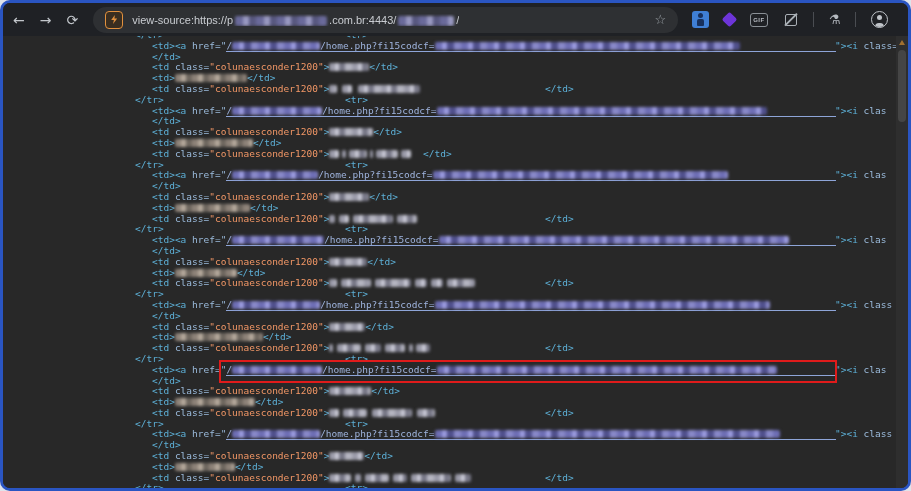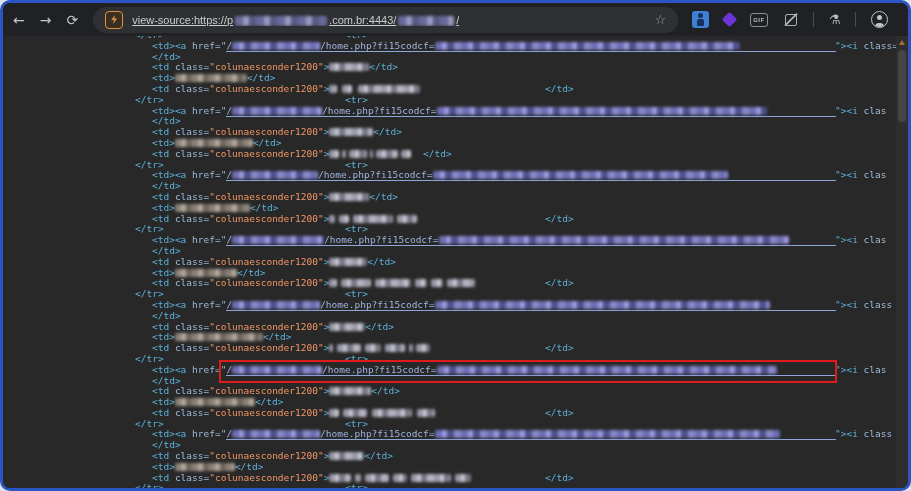--- a/index.html
+++ b/index.html
@@ -6,21 +6,21 @@
   .window{position:relative;width:911px;height:491px;box-sizing:border-box;border:3px solid #2a55c2;
     border-radius:10px;overflow:hidden;background:#282828;}
   
   .toolbar{height:33px;background:#1f2125;display:flex;align-items:center;padding:0 10px;box-sizing:border-box;}
   .navic{width:16px;text-align:center;font:14px "DejaVu Sans",sans-serif;color:#c3c7cc;margin-right:15px;cursor:pointer;}
   .omnibox{flex:0 0 585px;height:26px;background:#2e3033;border-radius:13px;display:flex;align-items:center;
     padding:0 12px;box-sizing:border-box;}
   .favicon{width:16px;height:16px;border:1.5px solid #e2913e;border-radius:4px;background:#3a2e20;
     display:inline-flex;align-items:center;justify-content:center;margin-right:9px;flex:none;}
   .favglyph{width:6px;height:9px;background:#e2913e;clip-path:polygon(60% 0,0 55%,45% 55%,30% 100%,100% 40%,55% 40%);}
-  .url{font:11px "Liberation Sans",sans-serif;color:#c9ccd1;white-space:nowrap;overflow:hidden;text-decoration:underline;}
+  .url{font:11px "Liberation Sans",sans-serif;color:#c9ccd1;white-space:nowrap;overflow:hidden;}
   .star{margin-left:auto;font:13px "DejaVu Sans",sans-serif;color:#9aa0a6;cursor:pointer;}
   .extrow{display:flex;align-items:center;gap:15px;margin-left:14px;}
   .ext{display:inline-flex;align-items:center;justify-content:center;cursor:pointer;position:relative;}
   .extblue{width:17px;height:17px;background:#3f7fd4;border-radius:3px;flex-direction:column;}
   .phead{width:5px;height:5px;border-radius:50%;background:#17305c;margin-bottom:1px;}
   .pbody{width:7px;height:7px;border-radius:2px 2px 1px 1px;background:#17305c;}
   .diamond{width:11px;height:11px;background:#6d35d8;transform:rotate(45deg);border-radius:2px;}
   .gifbox{border:1px solid #8a9096;border-radius:3px;color:#b8bcc2;font:bold 6px "Liberation Sans",sans-serif;
     padding:3px 2px;letter-spacing:.5px;}
   .slashwrap{width:15px;height:15px;position:relative;}

